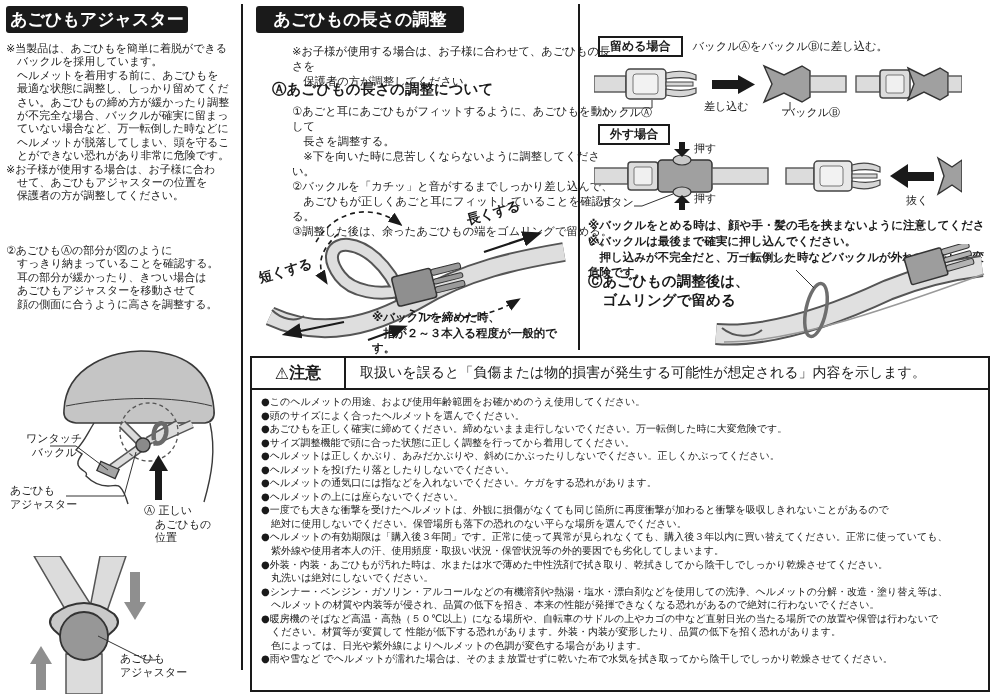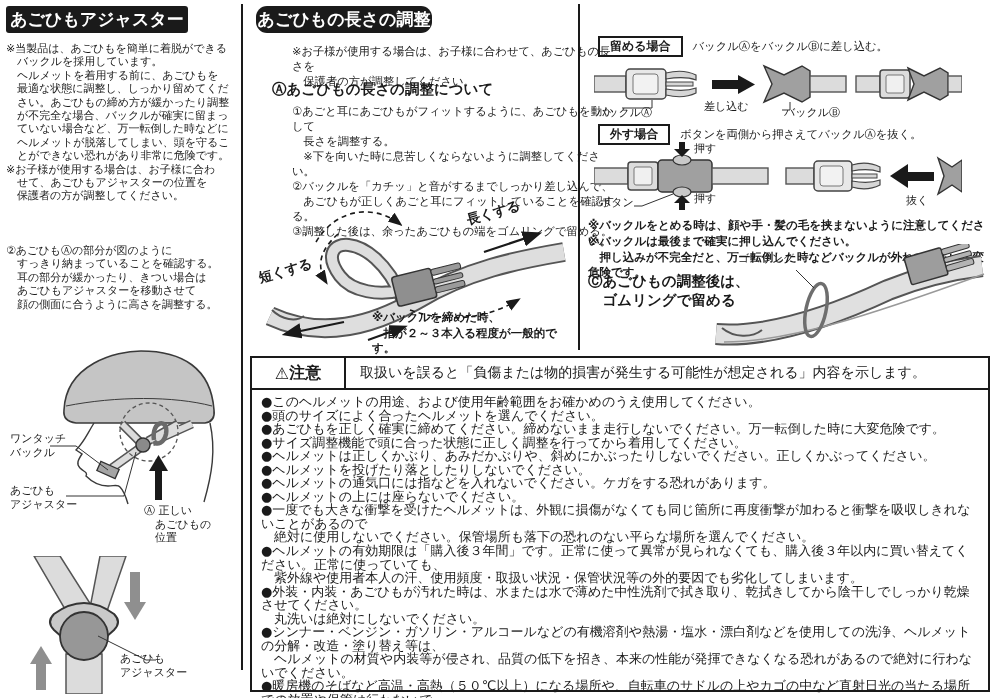--- a/index.html
+++ b/index.html
@@ -18,21 +18,21 @@
   .note-b{font-weight:bold;font-size:11.5px;line-height:15.5px;}
   .ill-lbl{font-size:11px;line-height:13.5px;}
   .rot{transform:rotate(-16deg);font-weight:bold;font-size:13.5px;}
   .vline{width:2px;background:#1a1a1a;}
   #caution{border:2px solid #1a1a1a;}
   #caution-head{display:flex;height:30px;border-bottom:2px solid #1a1a1a;}
   #caution-title{width:92px;border-right:2px solid #1a1a1a;display:flex;
                  align-items:center;justify-content:center;font-weight:bold;font-size:16px;}
   #caution-desc{flex:1;display:flex;align-items:center;padding-left:14px;font-size:14px;}
   #caution-body{padding:5px 9px;}
-  .bullet{font-size:13px;line-height:13.55px;}
+  .bullet{font-size:10px;line-height:13.55px;}
   svg{display:block;}
 </style>
 </head>
 <body>
 
 <div id="page">
 
   <div class="abs blkhdr" style="left:6px;top:6px;width:182px;text-align:center;">あごひもアジャスターの調整</div>
 
   <div class="abs body-txt ml" style="left:6px;top:42px;width:232px;">※当製品は、あごひもを簡単に着脱ができる
@@ -85,21 +85,21 @@
       <circle cx="143" cy="84" r="29" fill="none" stroke="#555" stroke-width="1.3" stroke-dasharray="4 3"></circle>
 
       <g>
         <rect x="149" y="122" width="7" height="30" fill="#1a1a1a"></rect>
         <polygon points="143,123 162,123 152.5,107" fill="#1a1a1a"></polygon>
       </g>
 
       <path d="M44,98 L70,98 L102,122" fill="none" stroke="#333" stroke-width="1"></path>
       <path d="M60,148 L118,148 L130,104" fill="none" stroke="#333" stroke-width="1"></path>
     </svg>
-    <div class="abs ill-lbl ml" style="left:4px;top:84px;">ワンタッチ
+    <div class="abs ill-lbl ml" style="left:20px;top:84px;text-align:center;">ワンタッチ
 バックル</div>
     <div class="abs ill-lbl ml" style="left:4px;top:136px;">あごひも
 アジャスター</div>
     <div class="abs ill-lbl ml" style="left:138px;top:156px;">Ⓐ 正しい
 　あごひもの
 　位置</div>
   </div>
 
   <div class="abs" style="left:6px;top:556px;width:234px;height:138px;">
     <svg width="234" height="138" viewBox="0 0 234 138">
@@ -125,21 +125,21 @@
 
       <path d="M92,80 L140,104 L150,104" fill="none" stroke="#333" stroke-width="1"></path>
     </svg>
     <div class="abs ill-lbl ml" style="left:114px;top:96px;">あごひも
 アジャスター</div>
   </div>
 
   <div class="abs vline" style="left:241px;top:4px;height:666px;"></div>
   <div class="abs vline" style="left:578px;top:4px;height:346px;"></div>
 
-  <div class="abs blkhdr" style="left:256px;top:6px;width:176px;border-radius:11px;">あごひもの長さの調整</div>
+  <div class="abs blkhdr" style="left:256px;top:6px;width:208px;">あごひもの長さの調整</div>
 
   <div class="abs mid-txt ml" style="left:252px;top:44px;width:326px;">※お子様が使用する場合は、お子様に合わせて、あごひもの長さを
 　保護者の方が調整してください。</div>
 
   <div class="abs sec-hdr" style="left:252px;top:80px;width:326px;margin-left:20px;">Ⓐあごひもの長さの調整について</div>
 
   <div class="abs mid-txt ml" style="left:252px;top:104px;width:328px;">①あごと耳にあごひもがフィットするように、あごひもを動かして
 　長さを調整する。
 　※下を向いた時に息苦しくならないように調整してください。
 ②バックルを「カチッ」と音がするまでしっかり差し込んで、
@@ -208,21 +208,20 @@
       <polygon points="314,6 330,14 346,6 354,11 354,33 346,38 330,30 314,38 320,22" fill="#a0a0a0" stroke="#333" stroke-width="1.4"></polygon>
       <rect x="354" y="14" width="14" height="16" fill="#dcdcdc" stroke="#555" stroke-width="1.4"></rect>
     </svg>
     <div class="abs ill-lbl" style="left:2px;top:44px;">バックルⒶ</div>
     <div class="abs ill-lbl" style="left:110px;top:38px;">差し込む</div>
     <div class="abs ill-lbl" style="left:190px;top:44px;">バックルⒷ</div>
   </div>
 
   <div class="abs rowlbl" style="left:598px;top:124px;">
     <span class="boxlbl">外す場合</span>
-    <span>ボタンを両側から押さえてバックルⒶを抜く。</span>
   </div>
 
   <div class="abs" style="left:594px;top:142px;width:368px;height:68px;">
     <svg width="368" height="68" viewBox="0 0 368 68">
 
       <rect x="0" y="26" width="34" height="16" fill="#dcdcdc" stroke="#555" stroke-width="1.4"></rect>
       <rect x="34" y="20" width="30" height="28" rx="3" fill="#dcdcdc" stroke="#444" stroke-width="1.5"></rect>
       <rect x="40" y="25" width="18" height="18" rx="2" fill="#f0f0f0" stroke="#777" stroke-width="1"></rect>
       <rect x="64" y="18" width="54" height="32" rx="4" fill="#a0a0a0" stroke="#333" stroke-width="1.5"></rect>
       <ellipse cx="88" cy="18" rx="9" ry="5" fill="#c9c9c9" stroke="#333" stroke-width="1.2"></ellipse>

